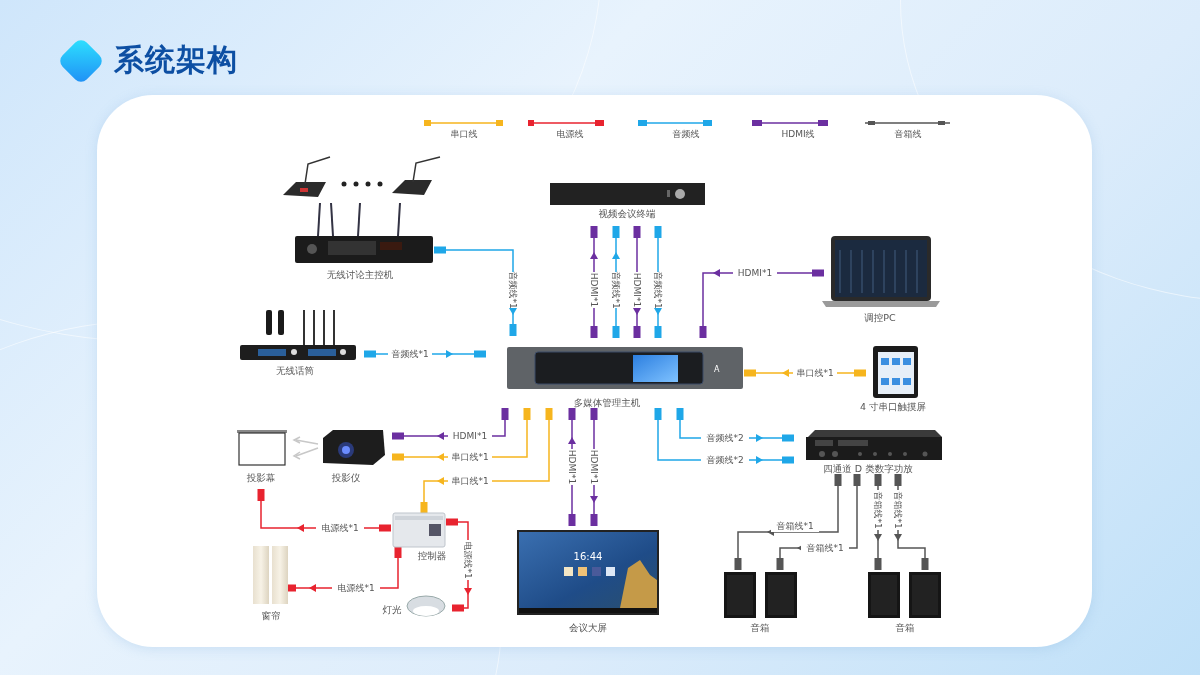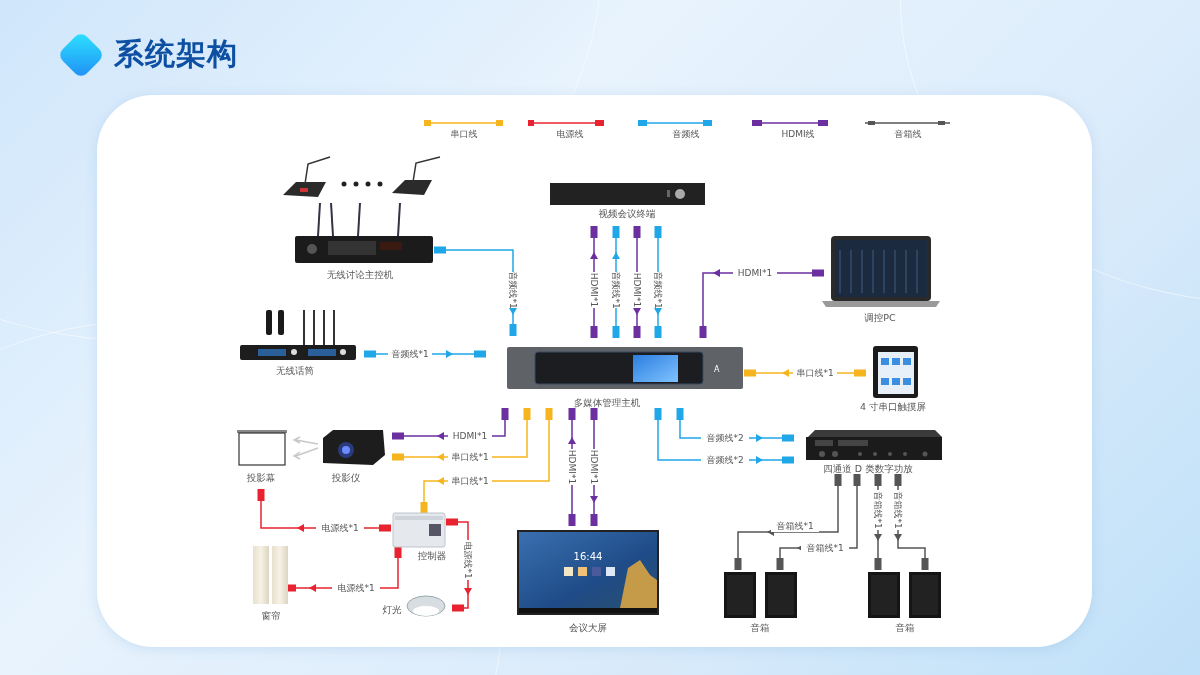--- a/index.html
+++ b/index.html
@@ -1,19 +1,19 @@
 <!DOCTYPE html>
 <html><head>
 <meta charset="utf-8">
 <style>
   html,body{margin:0;padding:0;}
   body{width:1200px;height:675px;overflow:hidden;position:relative;font-family:"DejaVu Sans",sans-serif;
     background:linear-gradient(135deg,#cfe6fb 0%,#e8f3fd 35%,#dcecfb 65%,#bfe0f8 100%);}
   .swoosh{position:absolute;border-radius:50%;border:1px solid rgba(255,255,255,0.55);}
-  .title-wrap{position:absolute;left:56px;top:34px;display:flex;align-items:center;}
+  .title-wrap{position:absolute;left:56px;top:40px;display:flex;align-items:center;}
   .diamond{width:34px;height:34px;transform:rotate(45deg);border-radius:8px;
     background:linear-gradient(135deg,#2ee4ff 0%,#1f8cf5 100%);margin-left:8px;margin-right:16px;}
   .title{font-size:30px;font-weight:bold;color:#0d4fa3;letter-spacing:1px;}
   .card{position:absolute;left:97px;top:95px;width:995px;height:552px;background:#fff;border-radius:56px;
     box-shadow:0 2px 12px rgba(120,170,220,0.25);}
   svg#diagram{position:absolute;left:0;top:0;width:1200px;height:675px;}
   .lbl{font-family:"DejaVu Sans",sans-serif;font-size:9px;fill:#555;}
   .dev{font-family:"DejaVu Sans",sans-serif;font-size:9.5px;fill:#555;}
 </style>
 </head>

